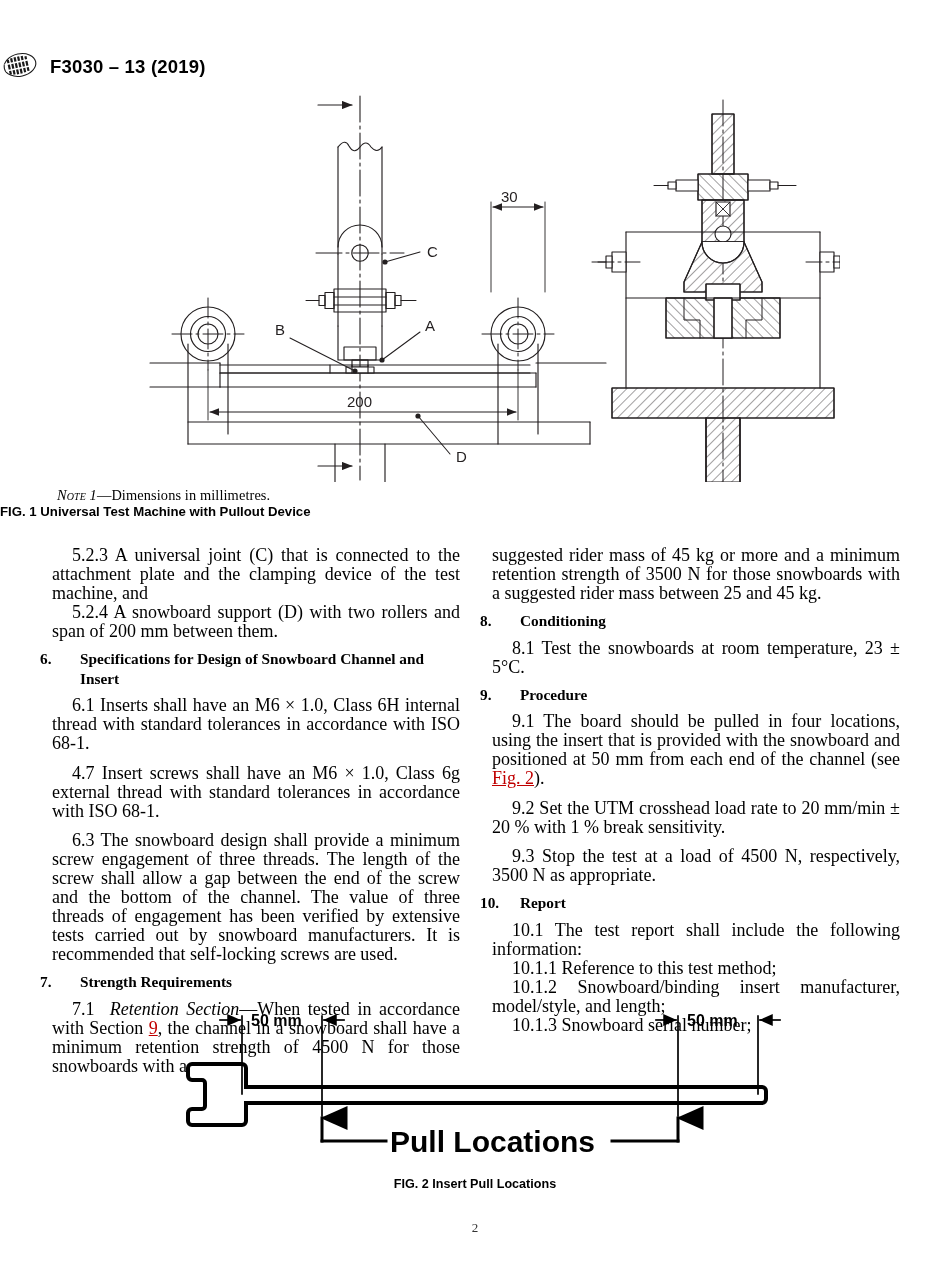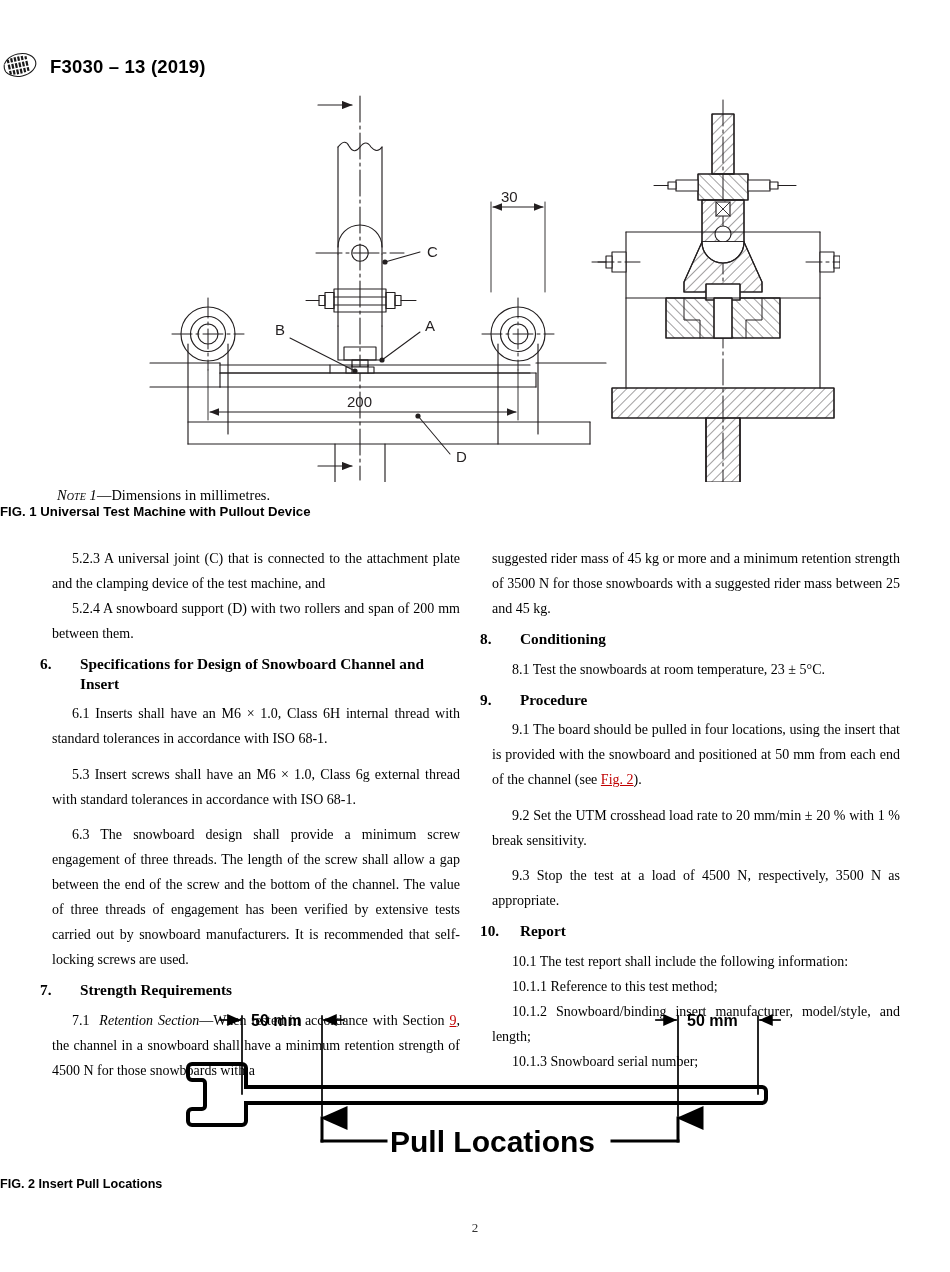--- a/index.html
+++ b/index.html
@@ -75,22 +75,22 @@
     left: 52px;
     width: 848px;
     display: flex;
     gap: 32px;
   }
   .col {
     width: 408px;
   }
   p.body {
     margin: 0;
-    font-size: 14px;
-    line-height: 25px;
+    font-size: 18px;
+    line-height: 19px;
     text-align: justify;
     text-justify: inter-word;
     hyphens: manual;
   }
   p.indent { text-indent: 20px; }
   p.gap { margin-top: 10.5px; }
   p.tight { margin-top: 0; }
   h3.sect {
     margin: 8px;
     font-size: 15.3px;
@@ -112,20 +112,21 @@
     left: 150px;
     width: 660px;
     height: 175px;
   }
   .fig2-wrap svg { display: block; }
   .fig2-caption {
     position: absolute;
     top: 1177px;
     left: 0;
     width: 950px;
+    text-align: center;
     font-family: "Liberation Sans", sans-serif;
     font-weight: bold;
     font-size: 12.6px;
   }
 
   
   .page-number {
     position: absolute;
     top: 1220px;
     left: 0;
@@ -346,21 +347,21 @@
 <div class="columns">
 
   <div class="col">
 
     <p class="body indent">5.2.3  A universal joint (C) that is connected to the attachment plate and the clamping device of the test machine, and</p>
     <p class="body indent tight">5.2.4  A snowboard support (D) with two rollers and span of 200 mm between them.</p>
 
     <h3 class="sect hang sect-gap"><span class="num">6.</span><span>Specifications for Design of Snowboard Channel and Insert</span></h3>
 
     <p class="body indent after-sect">6.1  Inserts shall have an M6 × 1.0, Class 6H internal thread with standard tolerances in accordance with ISO 68-1.</p>
-    <p class="body indent gap">5.3  Insert screws shall have an M6 × 1.0, Class 6g external thread with standard tolerances in accordance with ISO 68-1.</p>
+    <p class="body indent gap">4.7  Insert screws shall have an M6 × 1.0, Class 6g external thread with standard tolerances in accordance with ISO 68-1.</p>
     <p class="body indent gap">6.3  The snowboard design shall provide a minimum screw engagement of three threads. The length of the screw shall allow a gap between the end of the screw and the bottom of the channel. The value of three threads of engagement has been verified by extensive tests carried out by snowboard manufacturers. It is recommended that self-locking screws are used.</p>
 
     <h3 class="sect hang sect-gap"><span class="num">7.</span><span>Strength Requirements</span></h3>
 
     <p class="body indent after-sect"><span>7.1</span>&nbsp;&nbsp;<em class="it">Retention Section</em><span>—When tested in accordance with Section </span><a class="link" href="#" style="color: rgb(192, 0, 0);">9</a><span>, the channel in a snowboard shall have a minimum retention strength of 4500 N for those snowboards with a</span></p>
   </div>
 
   <div class="col">
 
     <p class="body">suggested rider mass of 45 kg or more and a minimum retention strength of 3500 N for those snowboards with a suggested rider mass between 25 and 45 kg.</p>

